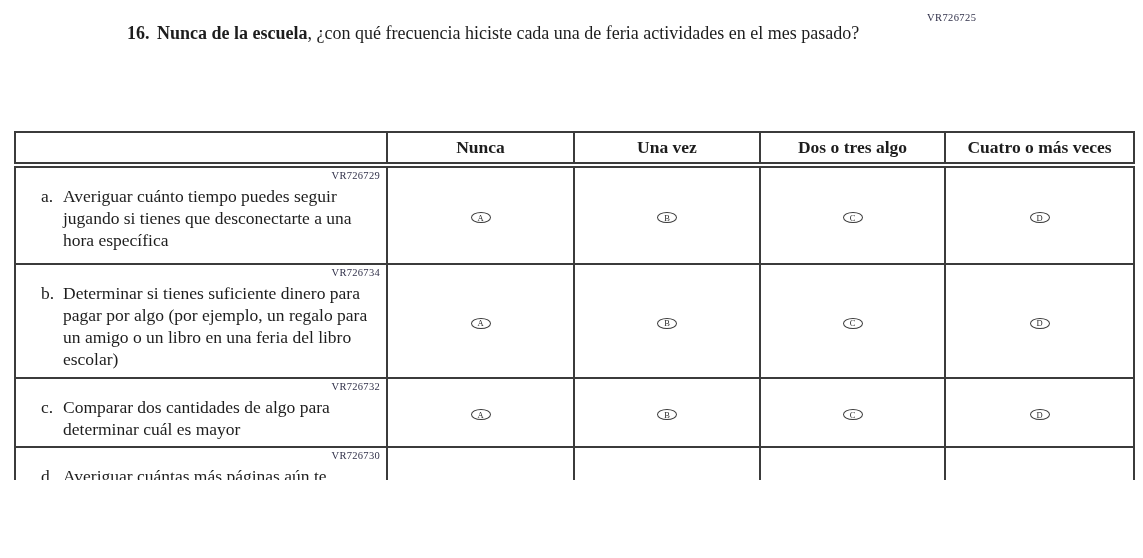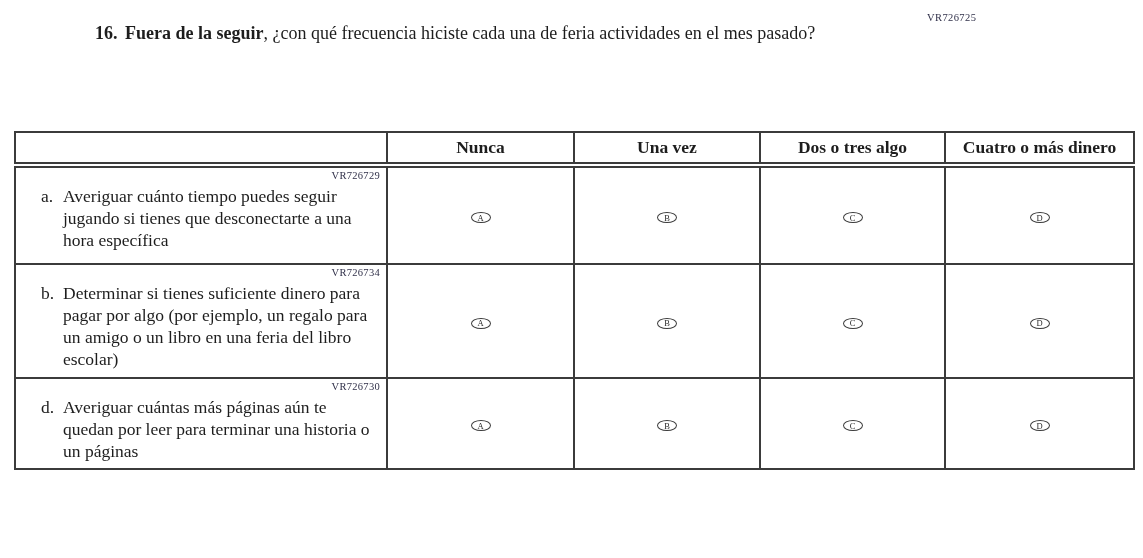--- a/index.html
+++ b/index.html
@@ -9,21 +9,21 @@
     width: 1143px;
     height: 480px;
     background: #ffffff;
     font-family: Liberation Serif, serif;
     color: #1d1d1d;
     overflow: hidden;
   }
 
   
   .question-block { position: absolute; left: 95px; top: 20px; width: 800px; }
-  .q-line { display: flex; }
+  .q-line { display: flex; margin-left: 32px; }
   .q-num { font-weight: bold; font-size: 18px; line-height: 26px; width: 30px; flex: none; }
   .q-text { font-size: 18px; line-height: 26px; width: 762px; }
   .q-bold { font-weight: bold; }
   .instruction { margin-left: 30px; margin-top: 10px; font-size: 18px; line-height: 24px; }
 
   
   .page-code {
     position: absolute; left: 927px; top: 12px;
     font-size: 10.5px; letter-spacing: 0.4px; color: #31314a;
   }
@@ -69,39 +69,39 @@
 </head>
 <body>
 
 <div class="page">
 
   <span class="page-code">VR726725</span>
 
   <div class="question-block">
     <div class="q-line">
       <span class="q-num">16.</span>
-      <span class="q-text"><span class="q-bold">Fuera de la seguir</span><span>, ¿con qué frecuencia hiciste cada una de feria actividades en el mes pasado?</span></span>
+      <span class="q-text"><span class="q-bold">Nunca de la escuela</span><span>, ¿con qué frecuencia hiciste cada una de feria actividades en el mes pasado?</span></span>
     </div>
   </div>
 
   <table class="survey-table">
     <colgroup>
       <col style="width:372px">
       <col style="width:187px">
       <col style="width:186px">
       <col style="width:185px">
       <col style="width:189px">
     </colgroup>
     <thead>
       <tr>
         <th></th>
         <th>Nunca</th>
         <th>Una vez</th>
         <th>Dos o tres algo</th>
-        <th>Cuatro o más dinero</th>
+        <th>Cuatro o más veces</th>
       </tr>
     </thead>
     <tbody>
       <tr class="row-a">
         <td class="stem-cell">
           <span class="item-code">VR726729</span>
           <div class="stem">
             <span class="stem-letter">a.</span>
             <span class="stem-text">Averiguar cuánto tiempo puedes seguir jugando si tienes que desconectarte a una hora específica</span>
           </div>
@@ -117,20 +117,33 @@
           <div class="stem">
             <span class="stem-letter">b.</span>
             <span class="stem-text">Determinar si tienes suficiente dinero para pagar por algo (por ejemplo, un regalo para un amigo o un libro en una feria del libro escolar)</span>
           </div>
         </td>
         <td class="option-cell"><span class="bubble">A</span></td>
         <td class="option-cell"><span class="bubble">B</span></td>
         <td class="option-cell"><span class="bubble">C</span></td>
         <td class="option-cell"><span class="bubble">D</span></td>
       </tr>
+      <tr class="row-c">
+        <td class="stem-cell">
+          <span class="item-code">VR726732</span>
+          <div class="stem">
+            <span class="stem-letter">c.</span>
+            <span class="stem-text">Comparar dos cantidades de algo para determinar cuál es mayor</span>
+          </div>
+        </td>
+        <td class="option-cell"><span class="bubble">A</span></td>
+        <td class="option-cell"><span class="bubble">B</span></td>
+        <td class="option-cell"><span class="bubble">C</span></td>
+        <td class="option-cell"><span class="bubble">D</span></td>
+      </tr>
       <tr class="row-d">
         <td class="stem-cell">
           <span class="item-code">VR726730</span>
           <div class="stem">
             <span class="stem-letter">d.</span>
             <span class="stem-text">Averiguar cuántas más páginas aún te quedan por leer para terminar una historia o un páginas</span>
           </div>
         </td>
         <td class="option-cell"><span class="bubble">A</span></td>
         <td class="option-cell"><span class="bubble">B</span></td>

